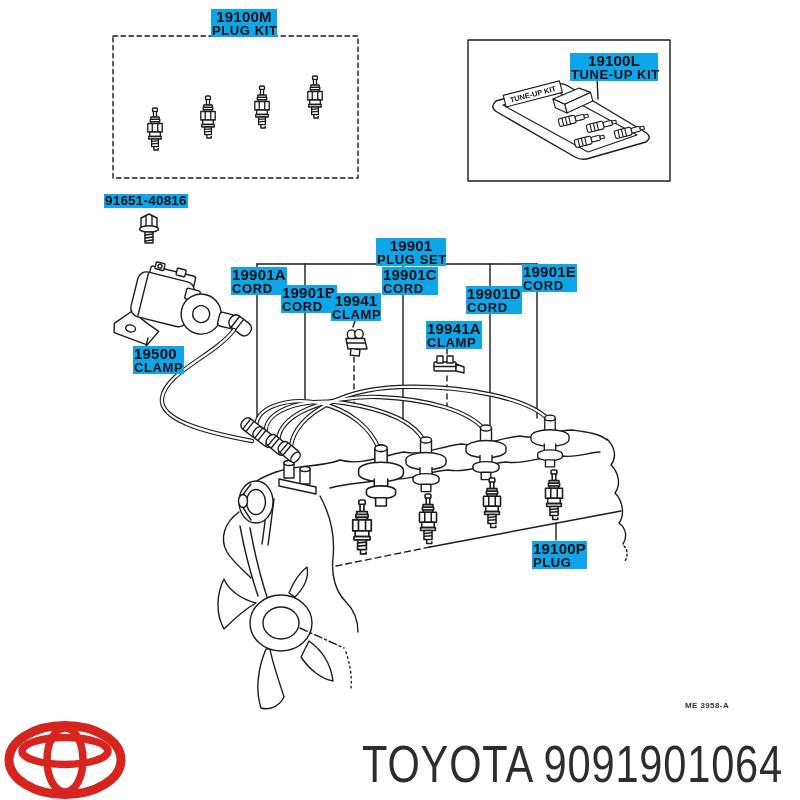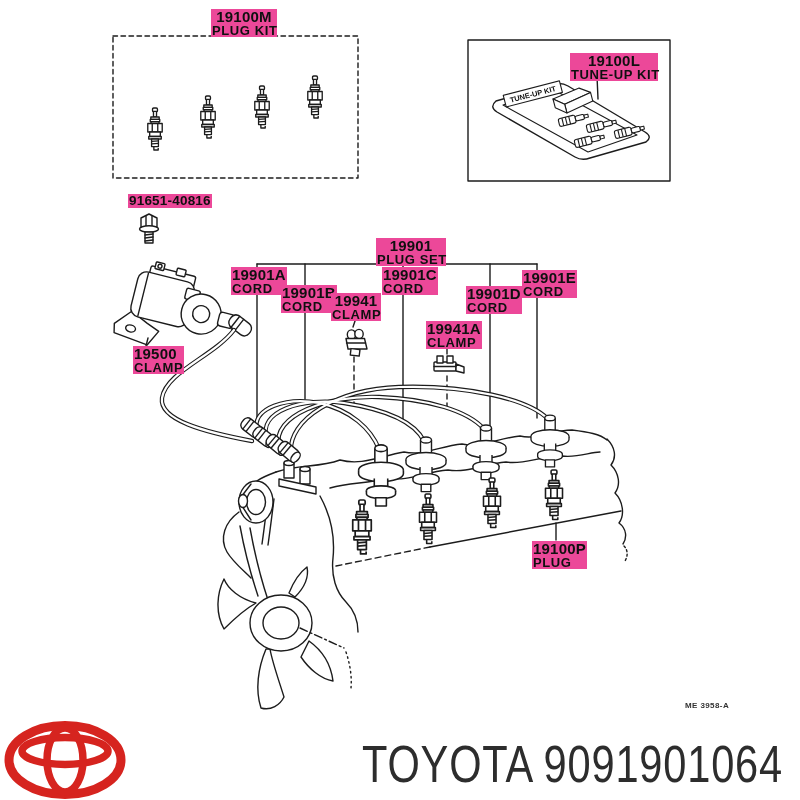--- a/index.html
+++ b/index.html
@@ -9,21 +9,21 @@
   }
   #diagram-svg{position:absolute;left:0;top:0;z-index:1;}
   
   .s{stroke:#1c1c1c;stroke-width:1.4;fill:none;stroke-linecap:round;stroke-linejoin:round;}
   .f{stroke:#1c1c1c;stroke-width:1.4;fill:#ffffff;stroke-linejoin:round;}
   .thin{stroke-width:1.1;}
   .cordb{stroke:#1c1c1c;stroke-width:4.4;fill:none;stroke-linecap:round;}
   .cordw{stroke:#ffffff;stroke-width:2.2;fill:none;stroke-linecap:round;}
   
   .plabel{
-    position:absolute;z-index:2;font-weight:700;color:#101010;background:#ec4899;
+    position:absolute;z-index:2;font-weight:700;color:#101010;background:#0ea5e9;
     padding:0 1px;line-height:1.0;white-space:nowrap;
   }
   .plabel .pn{display:block;font-size:15px;letter-spacing:.2px;}
   .plabel .sub{display:block;font-size:13px;letter-spacing:.6px;}
   .center{text-align:center;}
   .refcode{
     position:absolute;z-index:2;font-size:8px;font-weight:700;color:#333;
     letter-spacing:.4px;white-space:nowrap;padding-left:41px;
   }
   .footer-text{
@@ -280,21 +280,21 @@
   <div class="plabel center" style="left:211px;top:9px;width:64px">
     <span class="pn">19100M</span>
     <span class="sub">PLUG KIT</span>
   </div>
 
   <div class="plabel center" style="left:570px;top:53px;width:86px">
     <span class="pn">19100L</span>
     <span class="sub">TUNE-UP KIT</span>
   </div>
 
-  <div class="plabel" style="left:128px;top:194px">
+  <div class="plabel" style="left:104px;top:194px">
     <span class="pn" style="font-size:13.5px">91651-40816</span>
   </div>
 
   <div class="plabel" style="left:133px;top:346px">
     <span class="pn">19500</span>
     <span class="sub">CLAMP</span>
   </div>
 
   <div class="plabel center" style="left:376px;top:238px;width:68px">
     <span class="pn">19901</span>
@@ -324,21 +324,21 @@
   <div class="plabel" style="left:426px;top:321px">
     <span class="pn">19941A</span>
     <span class="sub">CLAMP</span>
   </div>
 
   <div class="plabel" style="left:466px;top:286px">
     <span class="pn">19901D</span>
     <span class="sub">CORD</span>
   </div>
 
-  <div class="plabel" style="left:522px;top:270px">
+  <div class="plabel" style="left:522px;top:264px">
     <span class="pn">19901E</span>
     <span class="sub">CORD</span>
   </div>
 
   <div class="plabel" style="left:532px;top:541px">
     <span class="pn">19100P</span>
     <span class="sub">PLUG</span>
   </div>
 
   <div class="refcode" style="left:644px;top:701px">ME 3958-A</div>

